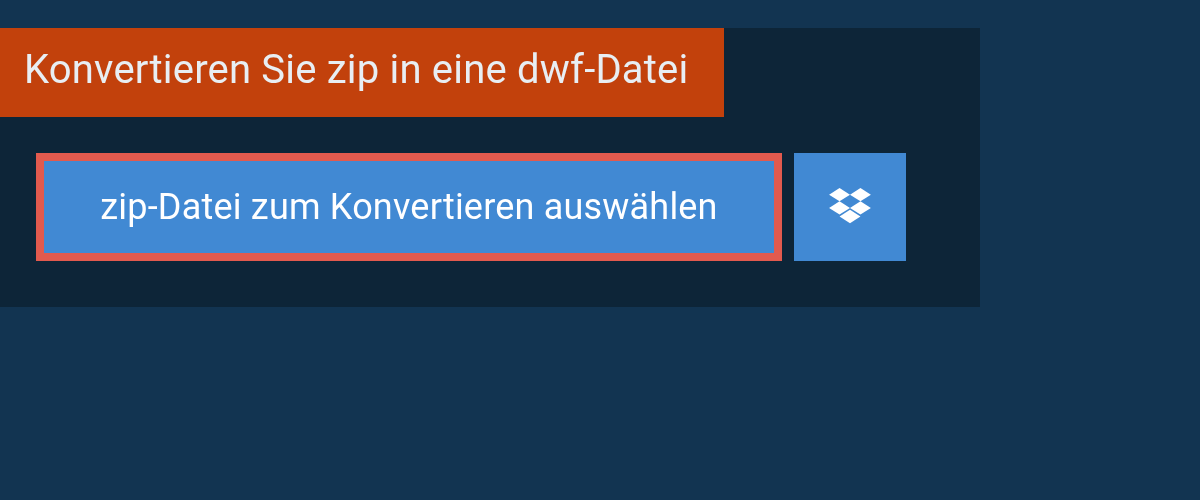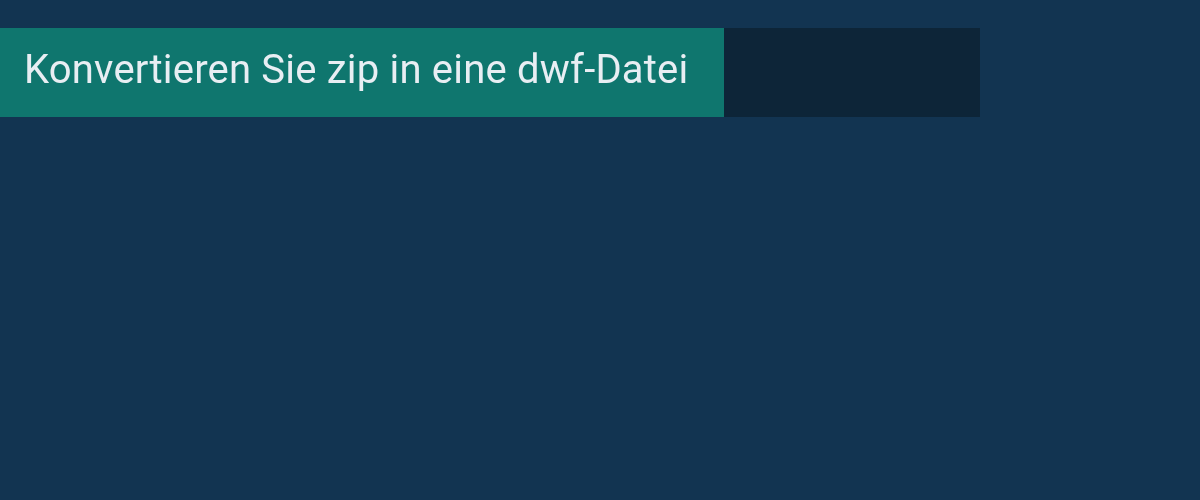--- a/index.html
+++ b/index.html
@@ -14,21 +14,21 @@
       font-family: -apple-system, BlinkMacSystemFont, "Segoe UI", Roboto, Helvetica, Arial, sans-serif;
       overflow: hidden;
     }
     .panel {
       background: #0d2538;
       margin: 28px 0 0 0;
       width: 980px;
     }
     .heading-wrap {
       display: inline-block;
-      background: #0f766e;
+      background: #c2410c;
       padding: 18px 36px 24px 24px;
     }
     .heading {
       color: #e8eef3;
       font-size: 40px;
       font-weight: 400;
       letter-spacing: 0.2px;
     }
     .button-row {
       display: flex;
@@ -67,13 +67,28 @@
       fill: #ffffff;
     }
   </style>
 </head>
 <body>
 
 <div class="panel">
   <div class="heading-wrap">
     <h1 class="heading">Konvertieren Sie zip in eine dwf-Datei</h1>
   </div>
+  <div class="button-row">
+    <div class="select-file-btn">
+      <span>zip-Datei zum Konvertieren auswählen</span>
+    </div>
+    <div class="dropbox-btn">
+      <svg class="dropbox-icon" viewBox="0 0 44 40">
+        <path d="M11 0 L22 7 L11 14 L0 7 Z"></path>
+        <path d="M33 0 L44 7 L33 14 L22 7 Z"></path>
+        <path d="M0 7 L11 14 L0 21 L11 28 L22 21 L11 14 Z" fill="none"></path>
+        <path d="M11 14 L22 21 L11 28 L0 21 Z"></path>
+        <path d="M33 14 L44 21 L33 28 L22 21 Z"></path>
+        <path d="M11 30 L22 37 L33 30 L22 23 Z"></path>
+      </svg>
+    </div>
+  </div>
 </div>
 
 </body></html>

